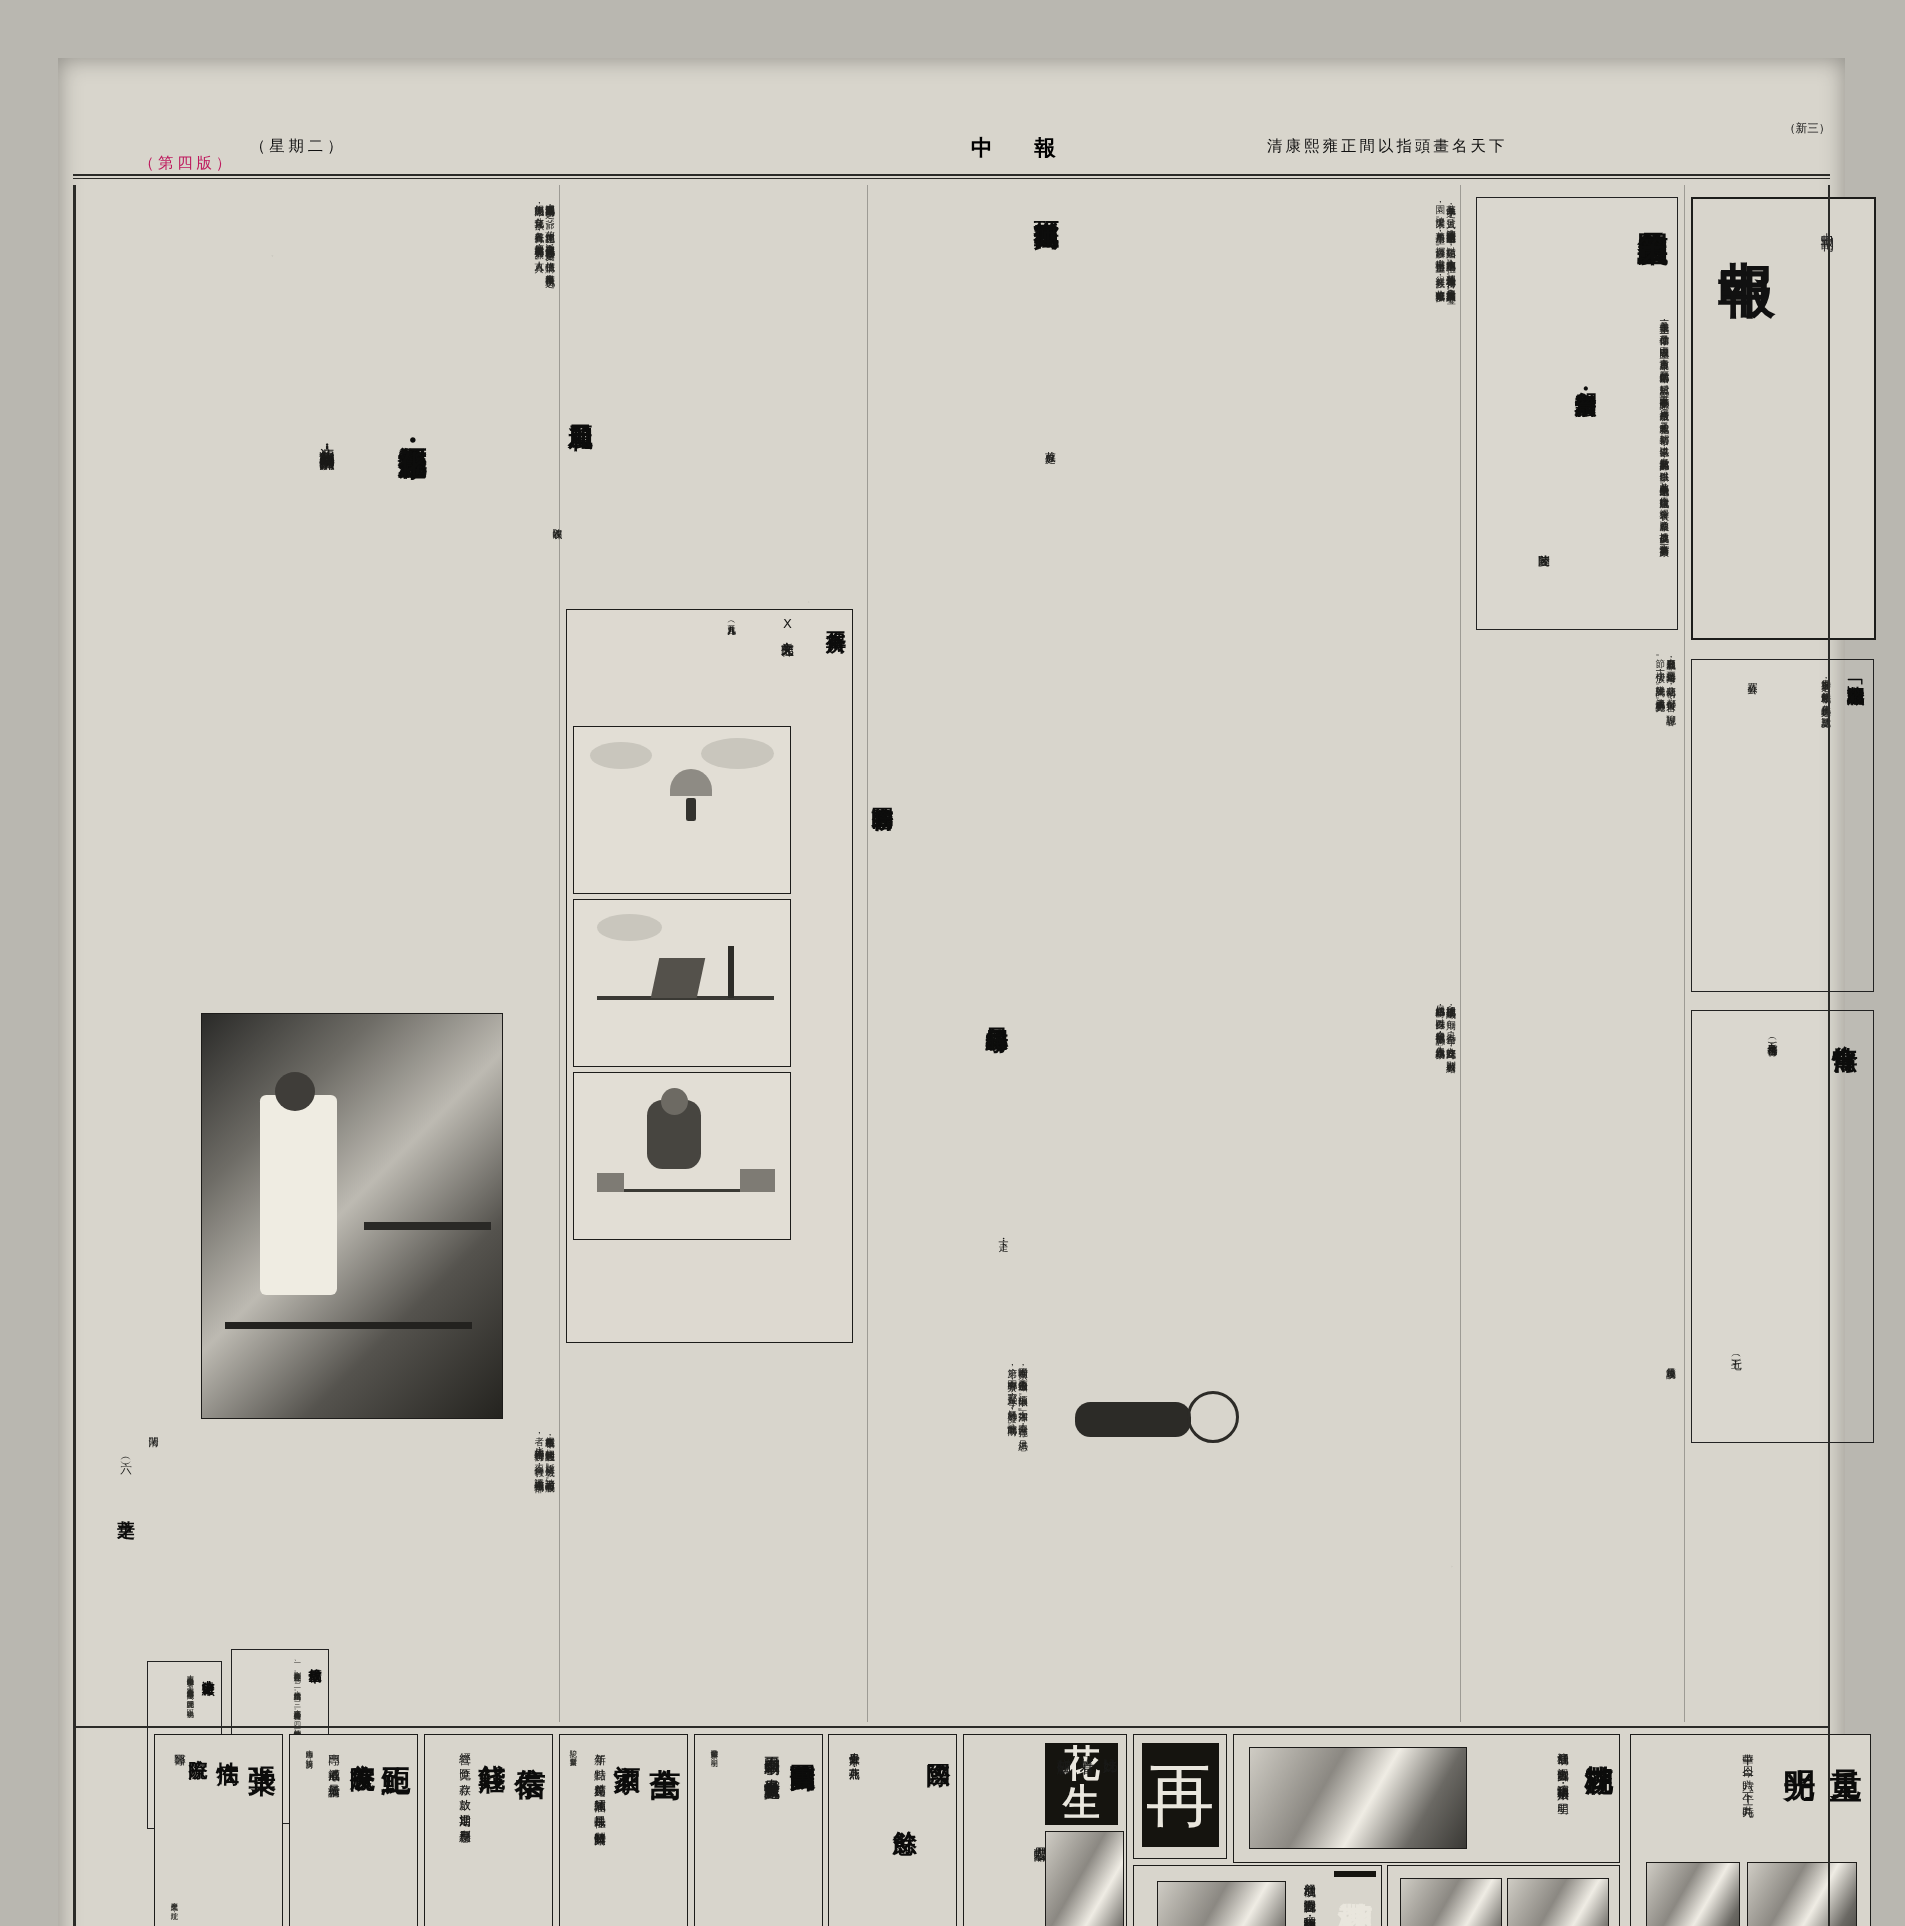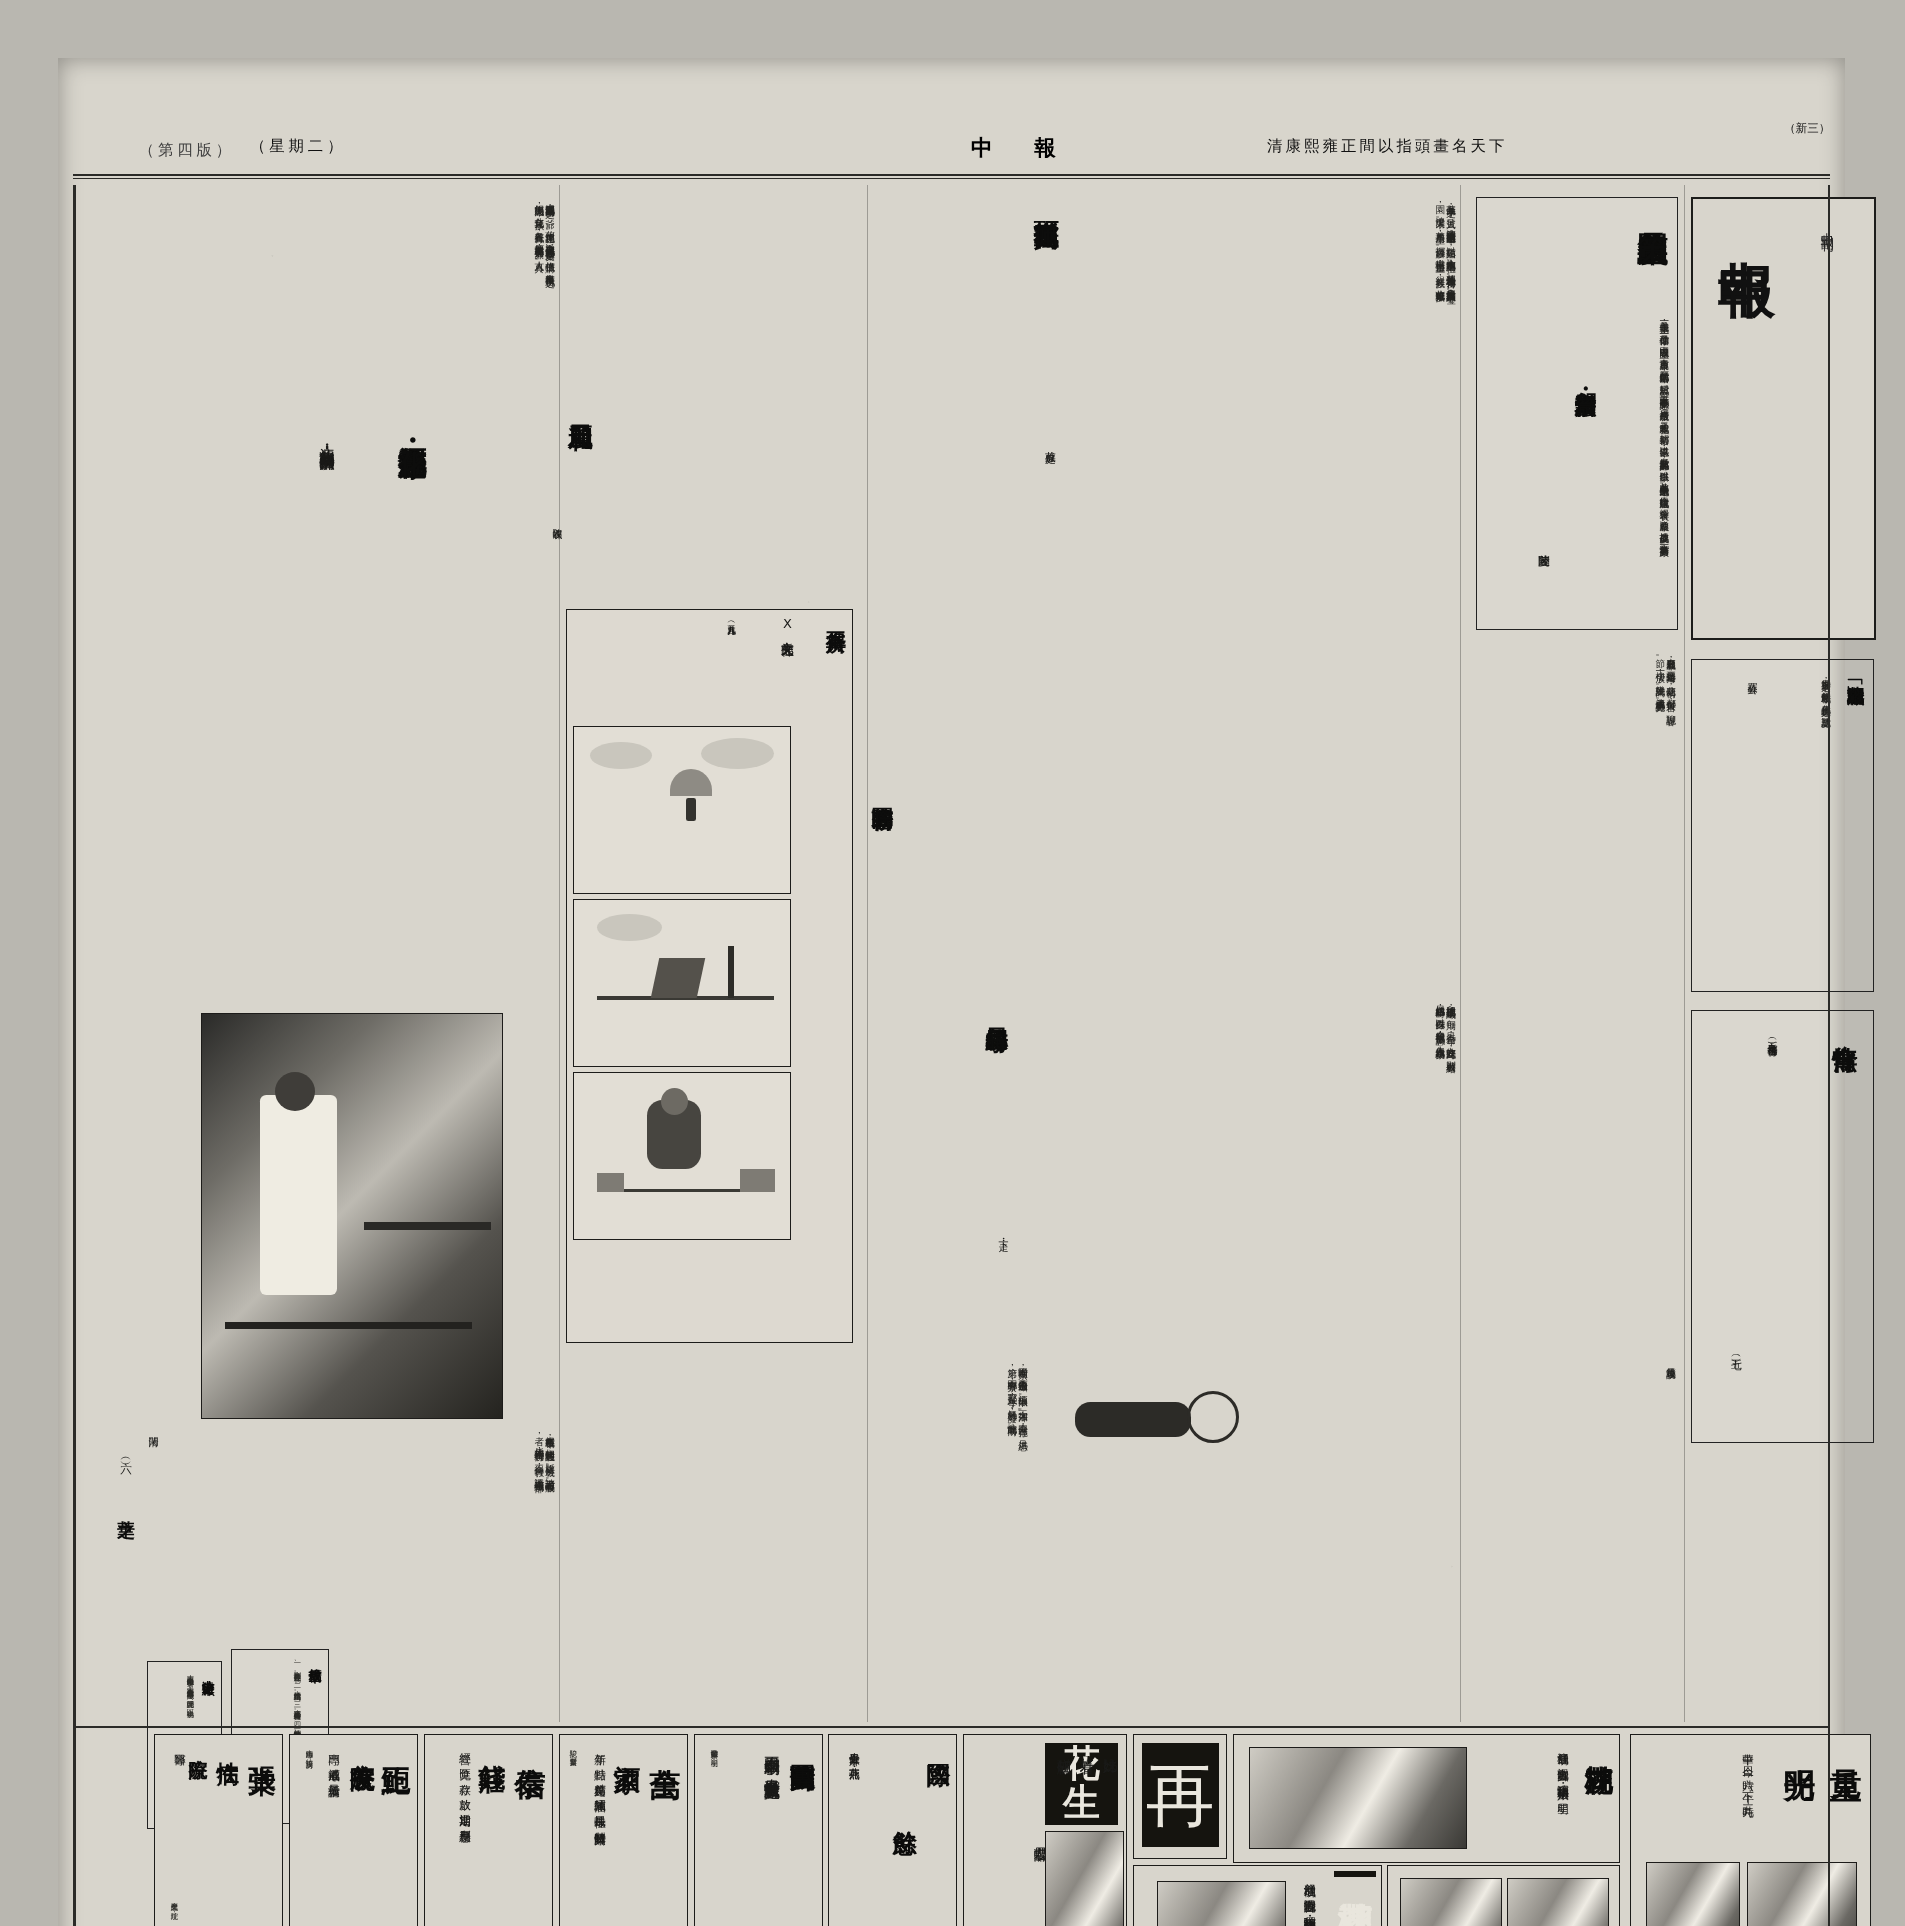--- a/index.html
+++ b/index.html
@@ -32,21 +32,21 @@
     font-family:"DejaVu Sans","Liberation Sans",sans-serif;
     color:#1a1a18;
     line-height:1.06;
     letter-spacing:0.4px;
   }
   .h{writing-mode:horizontal-tb;}
   
   #masthead{
     position:absolute;left:73px;top:75px;width:1757px;height:37px;
   }
-  #masthead .mh-left{position:absolute;left:7.7px;top:7px;font-size:15.4px;letter-spacing:3.9px;color:#404040;}
+  #masthead .mh-left{position:absolute;left:7.7px;top:20px;font-size:15.4px;letter-spacing:3.9px;color:#be185d;}
   #masthead .mh-page{position:absolute;left:119px;top:3.1px;font-size:15.4px;letter-spacing:3.9px;color:#111;}
   #masthead .mh-center{position:absolute;left:840px;top:0px;font-size:21.6px;letter-spacing:10px;font-weight:bold;color:#000;}
   #masthead .mh-date{position:absolute;left:1136px;top:3.1px;font-size:15.4px;letter-spacing:3.1px;color:#111;}
   #masthead .mh-corner{position:absolute;left:1653px;top:-12.3px;font-size:11.6px;color:#111;}
   .rule{position:absolute;background:#2b2b28;}
   
   #flagbox{
     position:absolute;left:1633px;top:139px;width:181px;height:439px;
     border:2.3px solid #1c1c1a;
     background:#d8d5cc;

